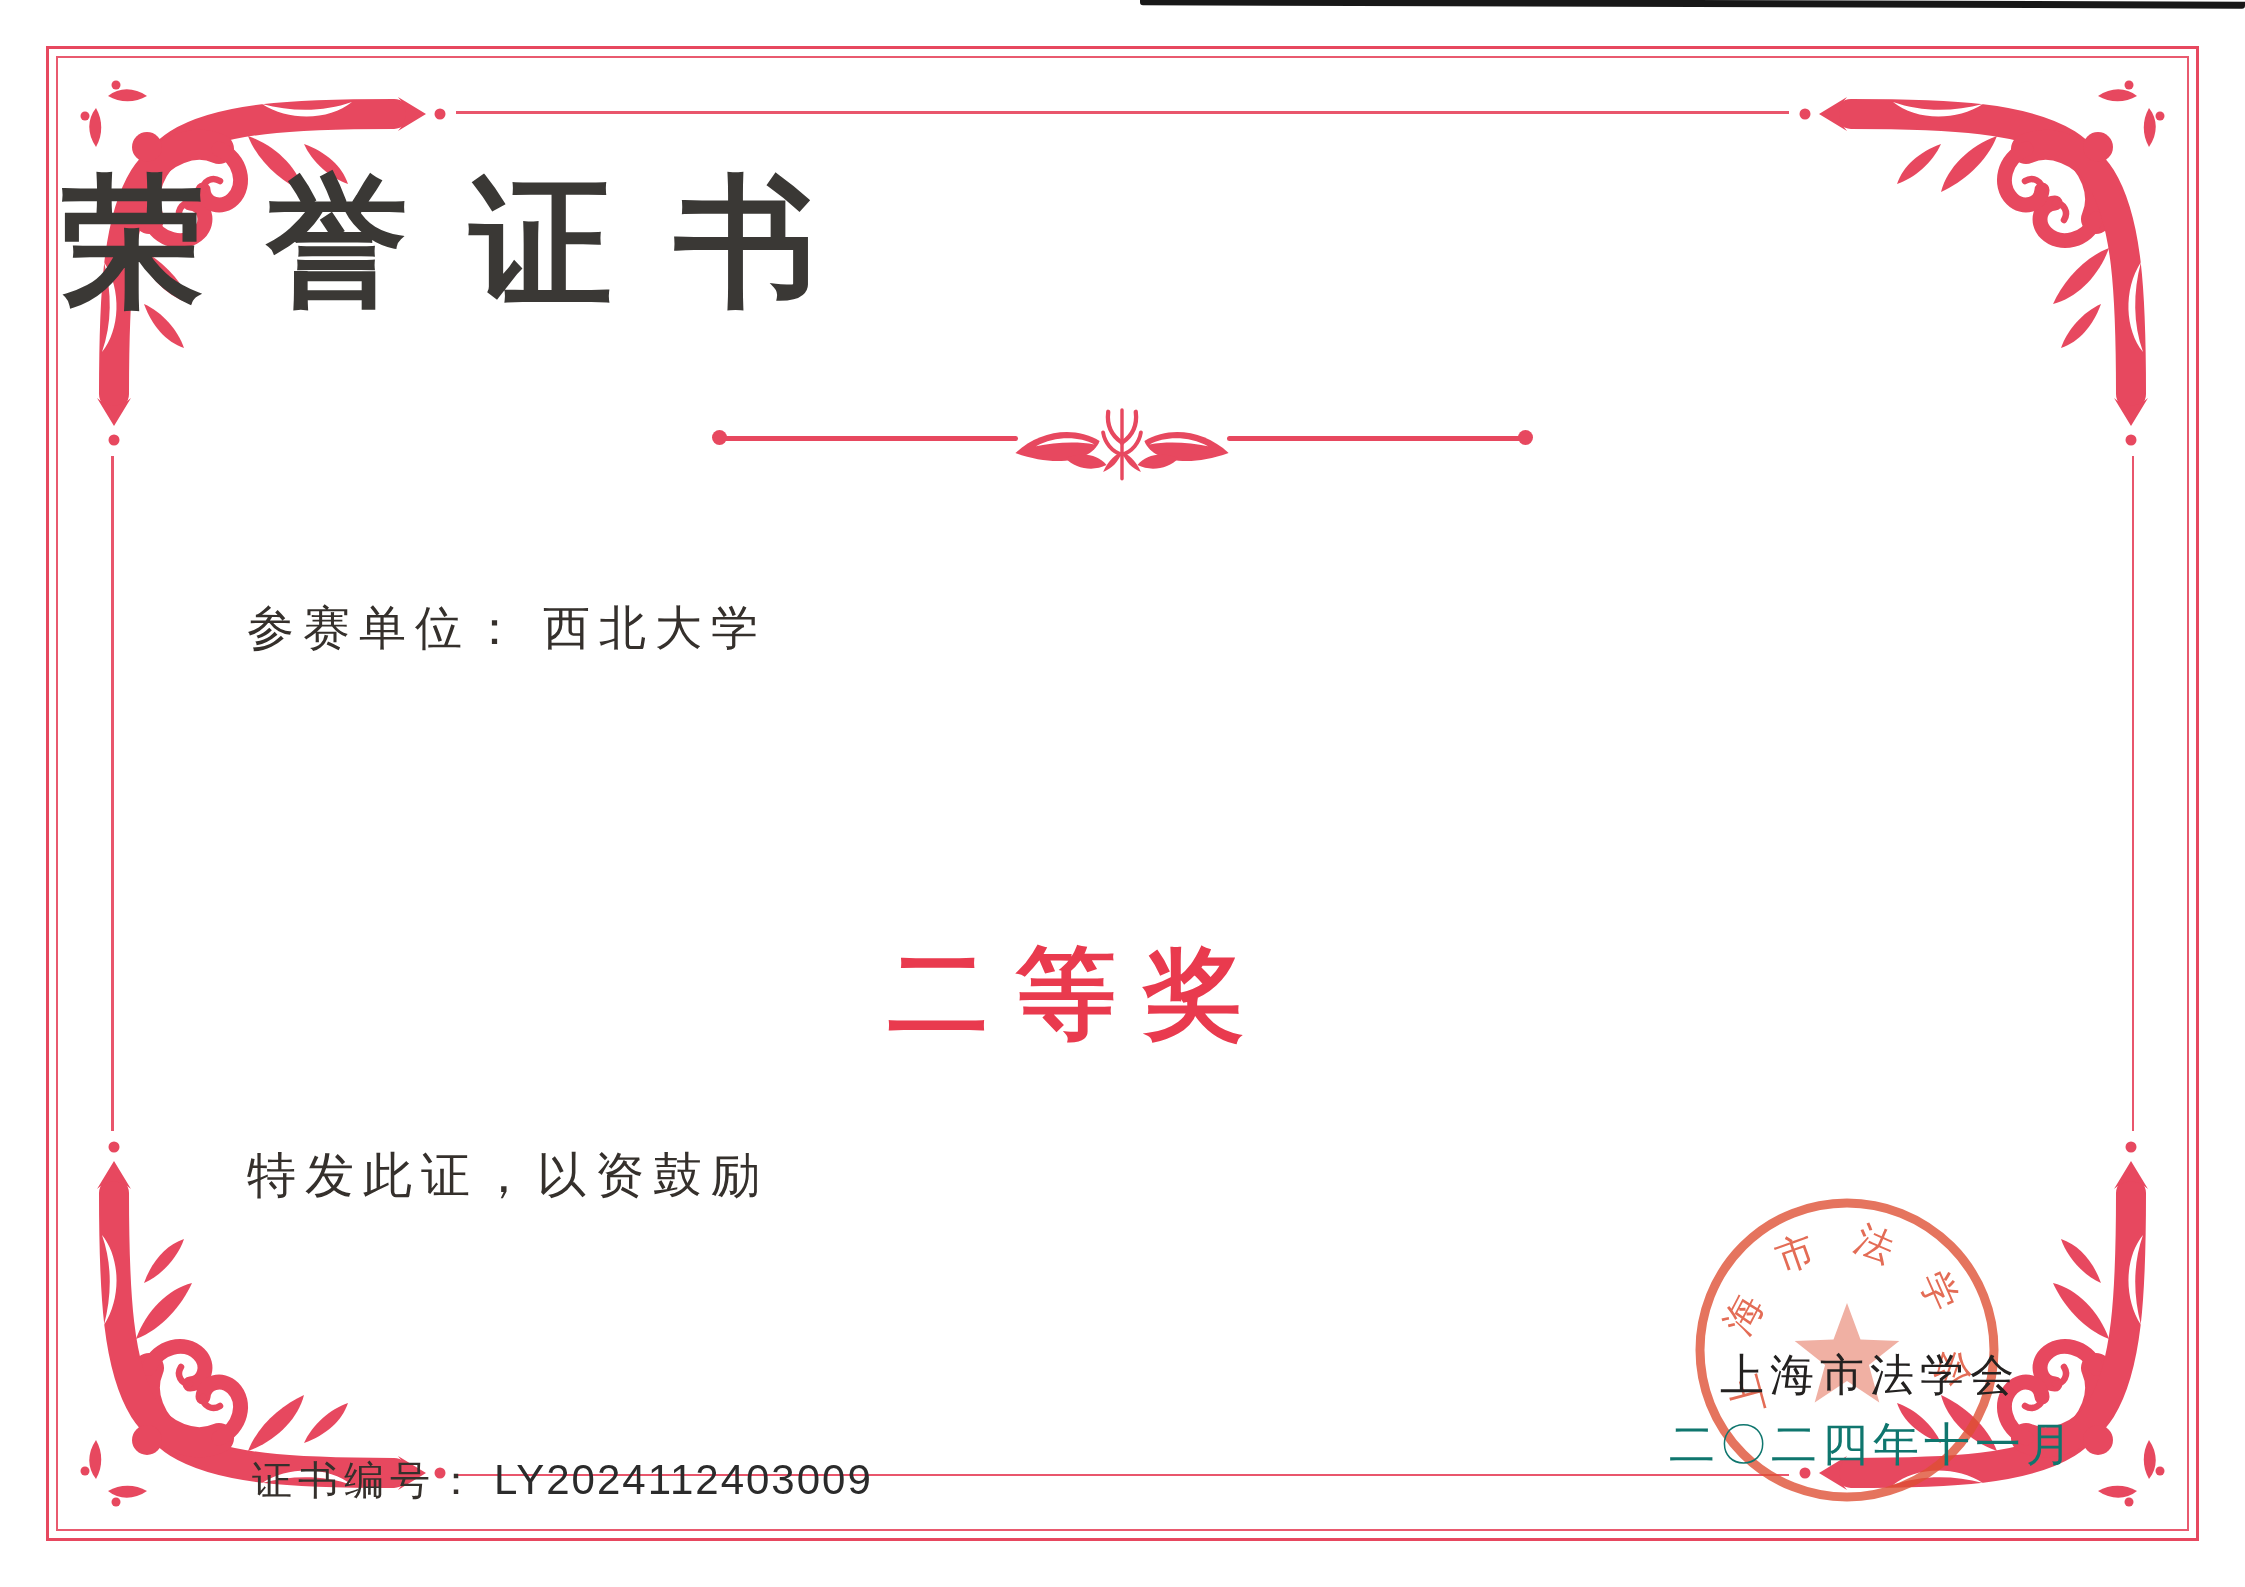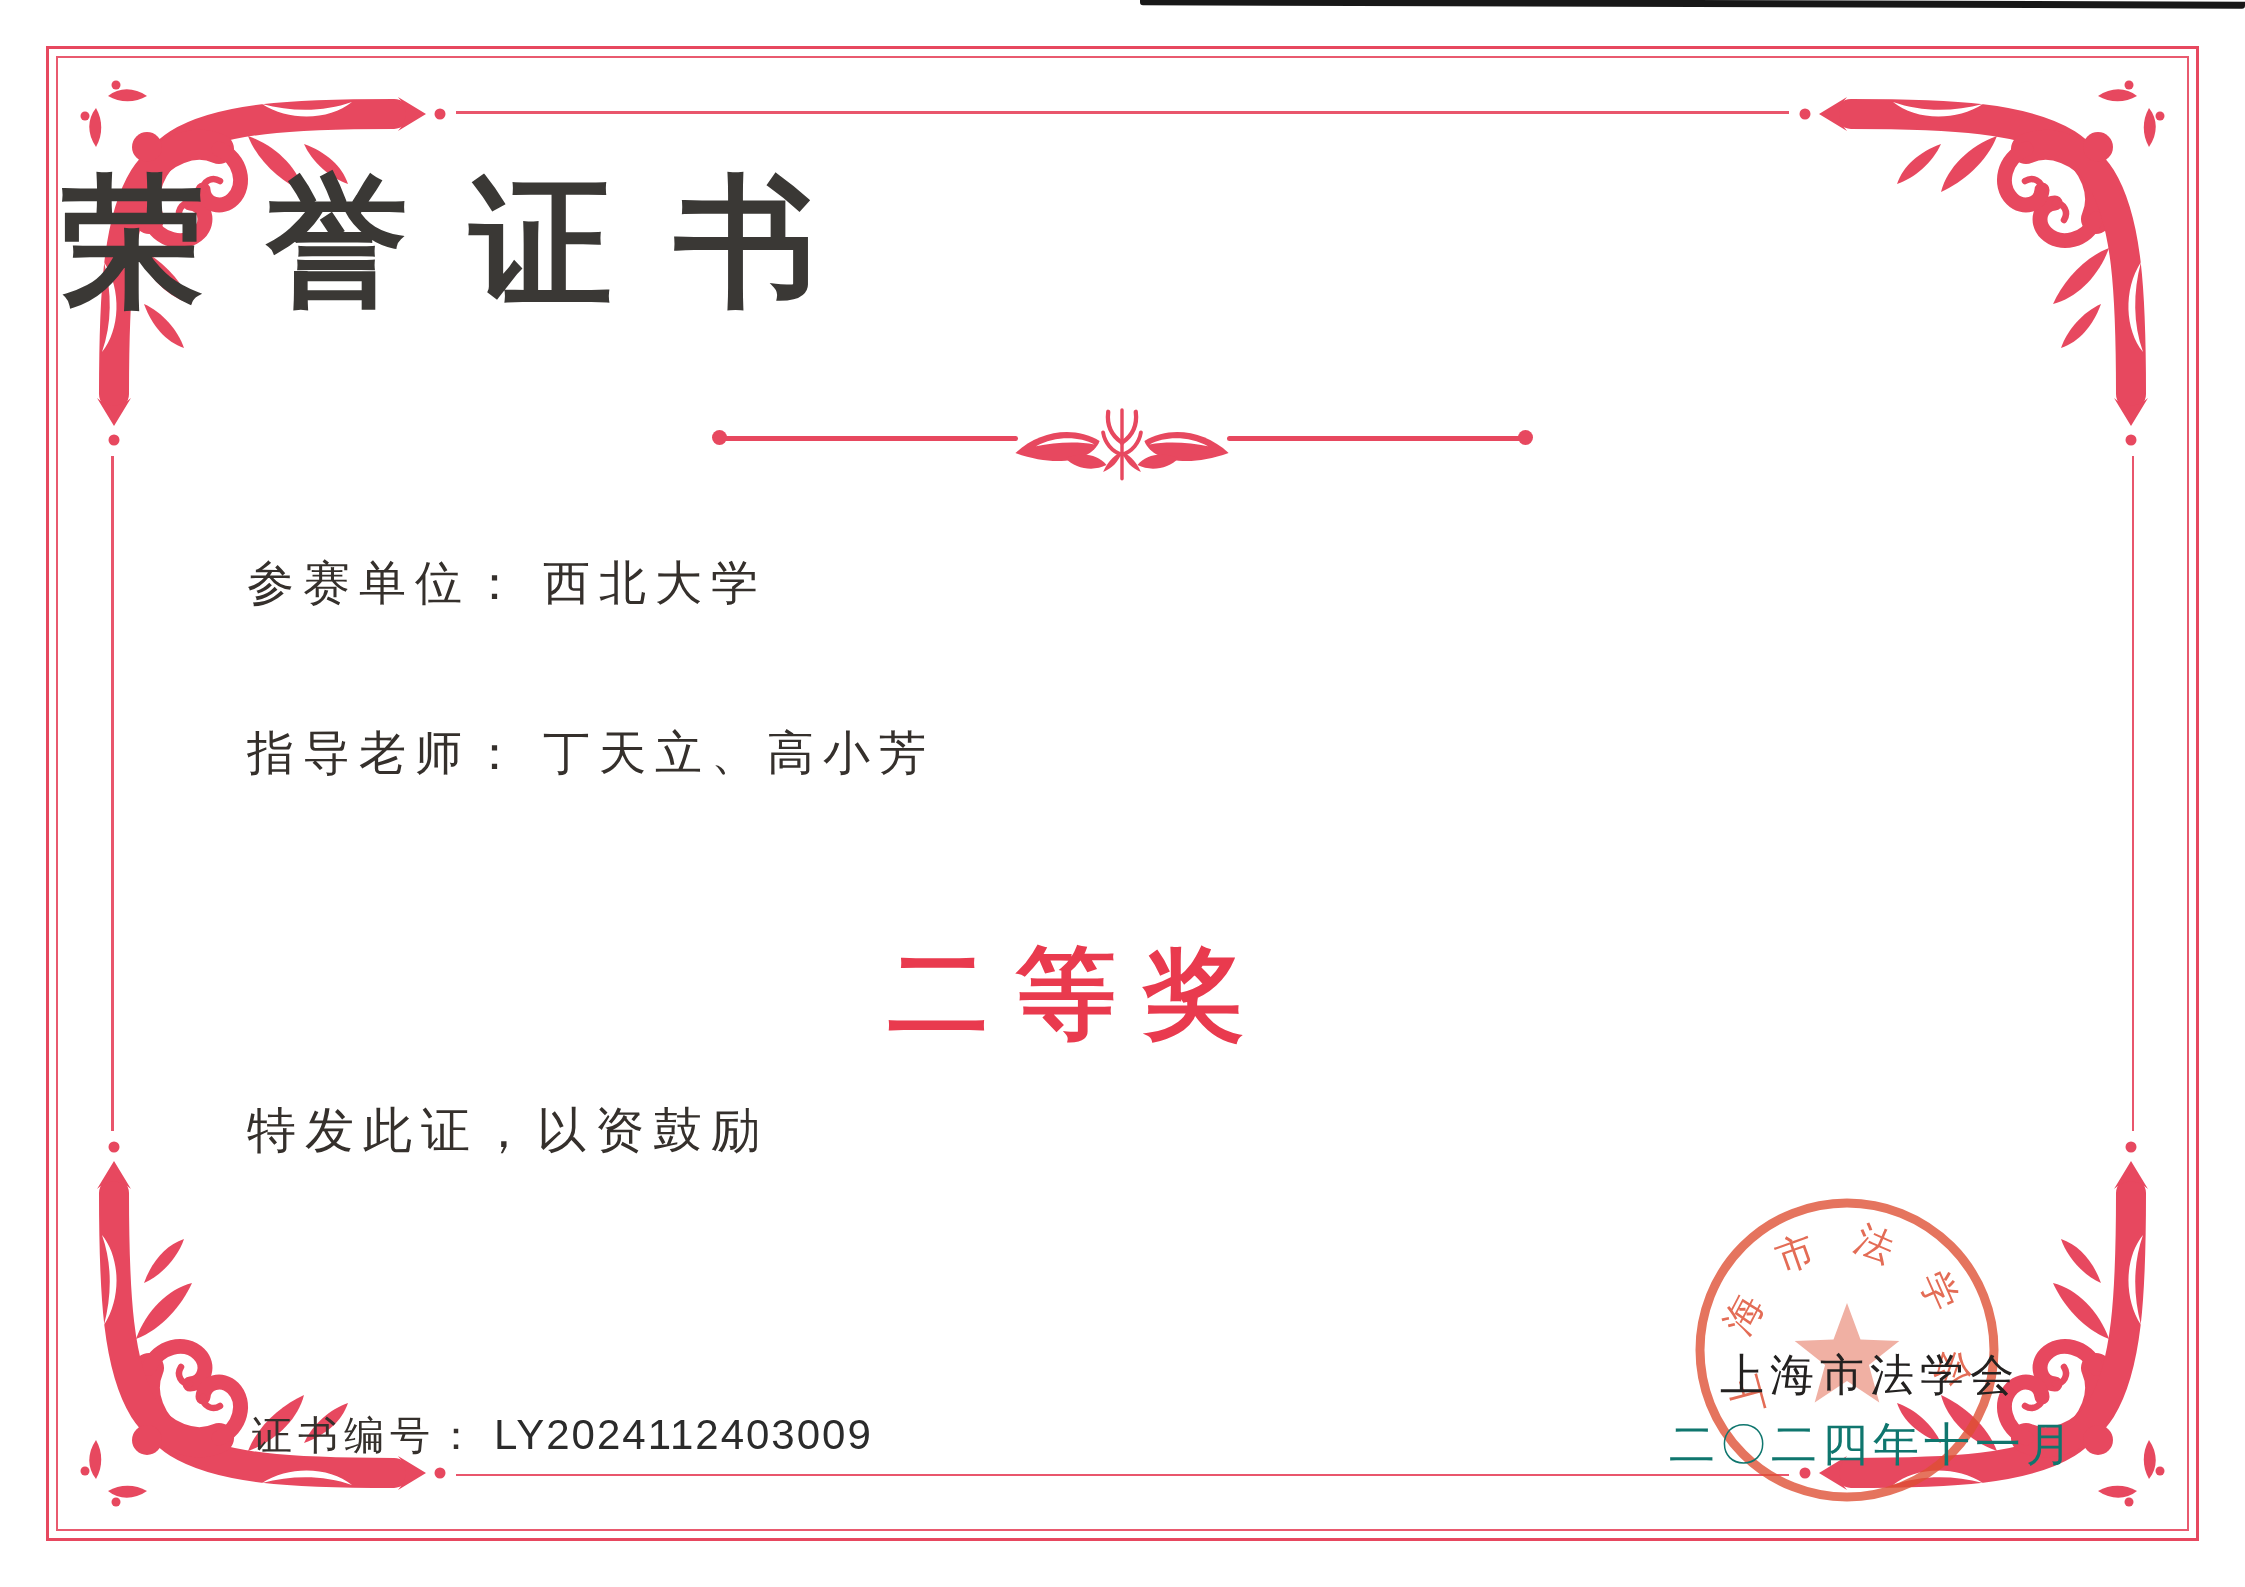--- a/index.html
+++ b/index.html
@@ -42,21 +42,21 @@
   }
   
   .divider{position:absolute; top:398px; left:700px; width:845px; height:86px;}
   .divider .bar{position:absolute; top:38px; height:4.5px; background:var(--border-red,#e7485f); border-radius:3px;}
   .divider .bar.l{left:22px;  width:296px;}
   .divider .bar.r{right:22px; width:296px;}
   .divider .dot{position:absolute; top:32px; width:15px; height:15px; border-radius:50%; background:var(--border-red,#e7485f);}
   .divider .dot.l{left:12px;} .divider .dot.r{right:12px;}
   .divider svg{position:absolute; left:292px; top:0; width:260px; height:86px;}
   
-  .bodyline{position:absolute; font-size:47px; letter-spacing:9px; white-space:nowrap;}
+  .bodyline{position:absolute; font-size:47px; letter-spacing:9px; white-space:nowrap;margin-top:45px;}
   .field{left:247px;}
   .f1{top:552px;} .f2{top:644px;} .f3{top:722px;}
   .field .val{margin-left:16px;}
   .statement{left:228px; top:818px; font-size:46px; letter-spacing:4px;}
   .statement .comp{font-weight:700;}
   .award{
     position:absolute; left:888px; top:928px;
     font-size:100px; font-weight:900;
     letter-spacing:28px; color:var(--award-red,#e93a4e);
     white-space:nowrap;
@@ -163,23 +163,20 @@
         <path stroke-width="4.5" d="M130,66 C142,62 150,52 152,40"></path>
       </g>
     </svg>
     <div class="bar r"></div>
     <div class="dot r"></div>
   </div>
 
   <div class="bodyline field f1">
     <span>参赛单位：</span><span class="val">西北大学</span>
   </div>
-  <div class="bodyline field f3">
-    <span>指导老师：</span><span class="val">丁天立、高小芳</span>
-  </div>
 
 
   <div class="award">二等奖</div>
 
   <div class="bodyline closing">特发此证，以资鼓励</div>
 
   <div class="bodyline certno">
     <span>证书编号：</span><span class="num">LY2024112403009</span>
   </div>
 

